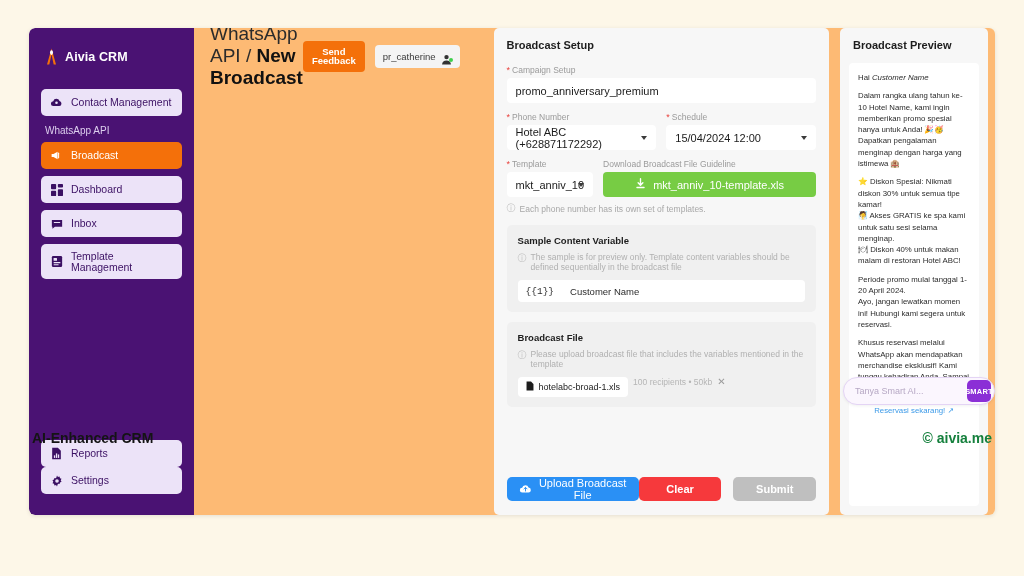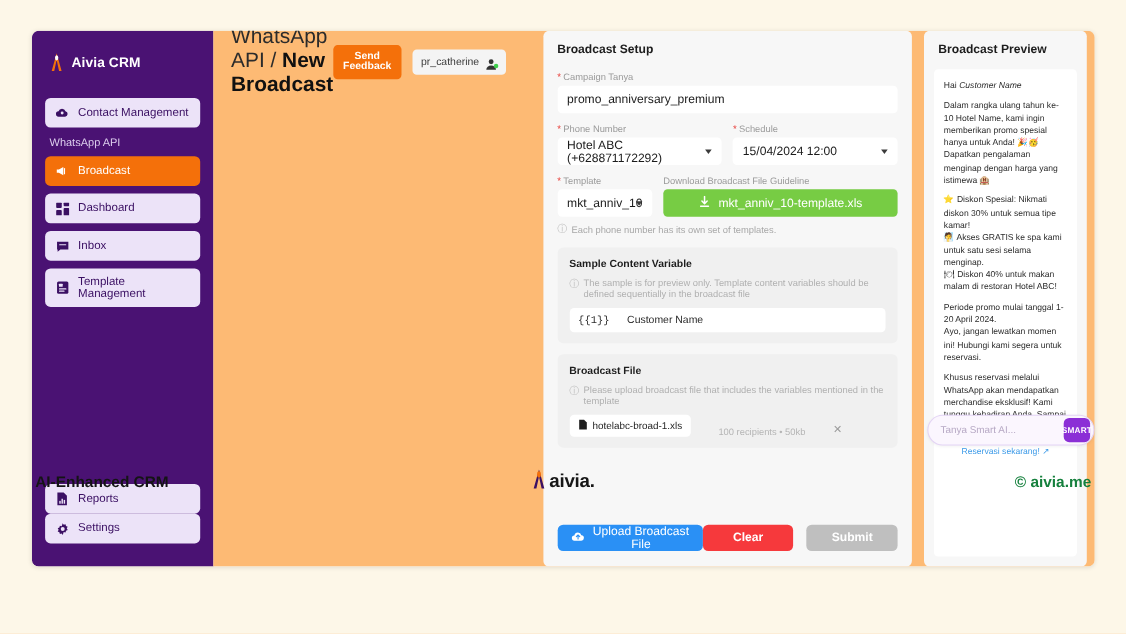--- a/index.html
+++ b/index.html
@@ -129,21 +129,21 @@
   .subcard { background: #f0f0f0; border-radius: 5px; padding: 10px 11px; margin-top: 10px; }
   .subcard-title { font-size: 9.5px; font-weight: bold; color: #1d1d1d; margin-bottom: 6px; }
   .subcard-note { font-size: 8.5px; color: #b0b0b0; display: flex; align-items: flex-start; gap: 4px; margin-bottom: 8px; }
   .var-row {
     background: #ffffff; border-radius: 4px; height: 22px;
     display: flex; align-items: center; padding: 0 8px; gap: 16px;
   }
   .var-key { font-size: 9.5px; color: #2b2b2b; font-family: "Liberation Mono", monospace; }
   .var-val { font-size: 9.5px; color: #2b2b2b; }
 
-  .file-row { display: flex; align-items: flex-end; gap: 25px; margin-top: 2px; }
+  .file-row { display: flex; align-items: flex-start; gap: 5px; margin-top: 2px; }
   .file-chip {
     background: #ffffff; border-radius: 4px; padding: 4px 8px;
     display: flex; align-items: center; gap: 5px;
     font-size: 9px; color: #1d1d1d;
   }
   .file-meta { font-size: 8.5px; color: #b5b5b5; }
   .file-x { font-size: 10px; color: #9b9b9b; cursor: pointer; line-height: 1; }
 
   .actions { display: flex; align-items: center; padding: 12px 13px 14px 13px; }
   .upload-btn {
@@ -335,21 +335,21 @@
 
         <div class="col-left">
           <div class="card setup-card">
             <div class="card-head">Broadcast Setup</div>
 
             <div class="setup-body">
 
               <div>
                 <div class="field-label">
                   <span class="req">*</span>
-                  <span>Campaign Tanya</span>
+                  <span>Campaign Setup</span>
                 </div>
                 <div class="input">promo_anniversary_premium</div>
               </div>
 
               <div class="row2">
                 <div>
                   <div class="field-label">
                     <span class="req">*</span>
                     <span>Phone Number</span>
                   </div>
@@ -473,25 +473,16 @@
     </div>
   </div>
 
   <div class="ai-widget">
     <span class="ai-input">Tanya Smart AI...</span>
     <span class="ai-badge">SMART</span>
   </div>
 
   <div class="footer">
     <div class="foot-left">AI-Enhanced CRM</div>
-    <div class="foot-mid">
-      <span>
-        <svg width="14" height="19" viewBox="0 0 13 17">
-            <path d="M6.5 0.5 L2 16.5 L4.3 16.5 L6.5 6.5 L8.7 16.5 L11 16.5 Z" fill="#3b1063"></path>
-            <ellipse cx="6.5" cy="4.6" rx="1.6" ry="2.6" fill="#f4700a"></ellipse>
-          </svg>
-      </span>
-      <span class="foot-logo-text">aivia.</span>
-    </div>
     <div class="foot-right">© aivia.me</div>
   </div>
 
 </div>
 
 </body></html>

